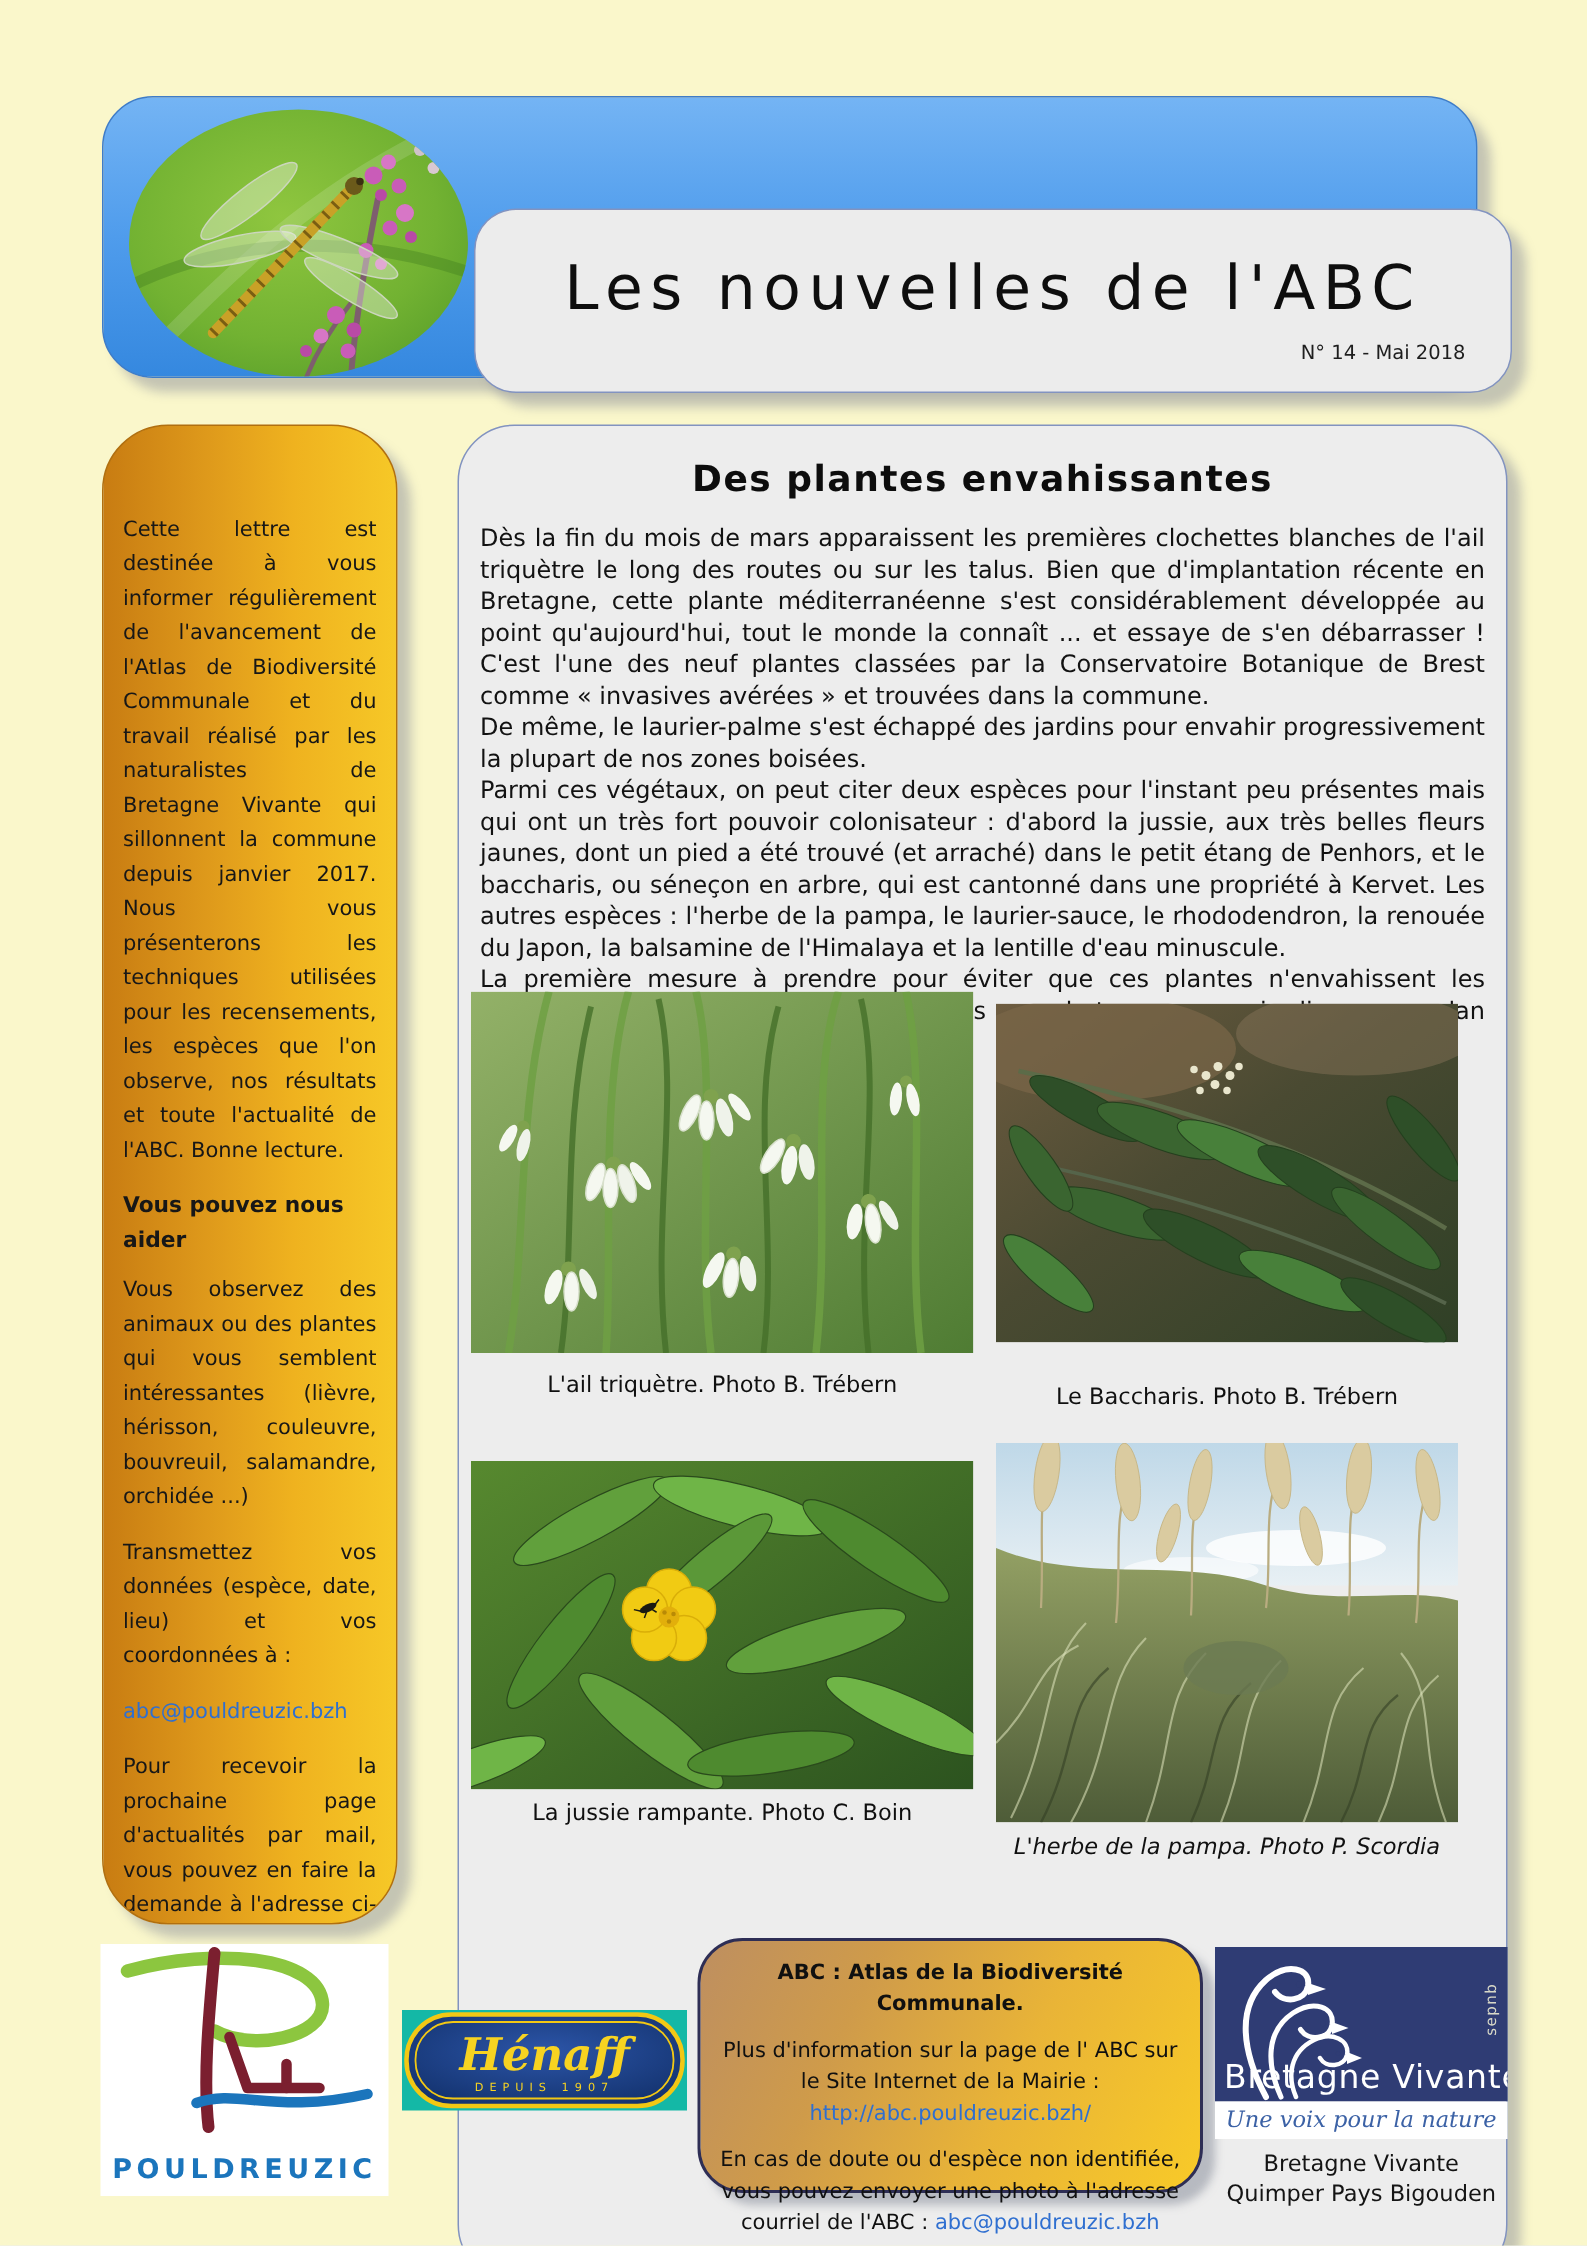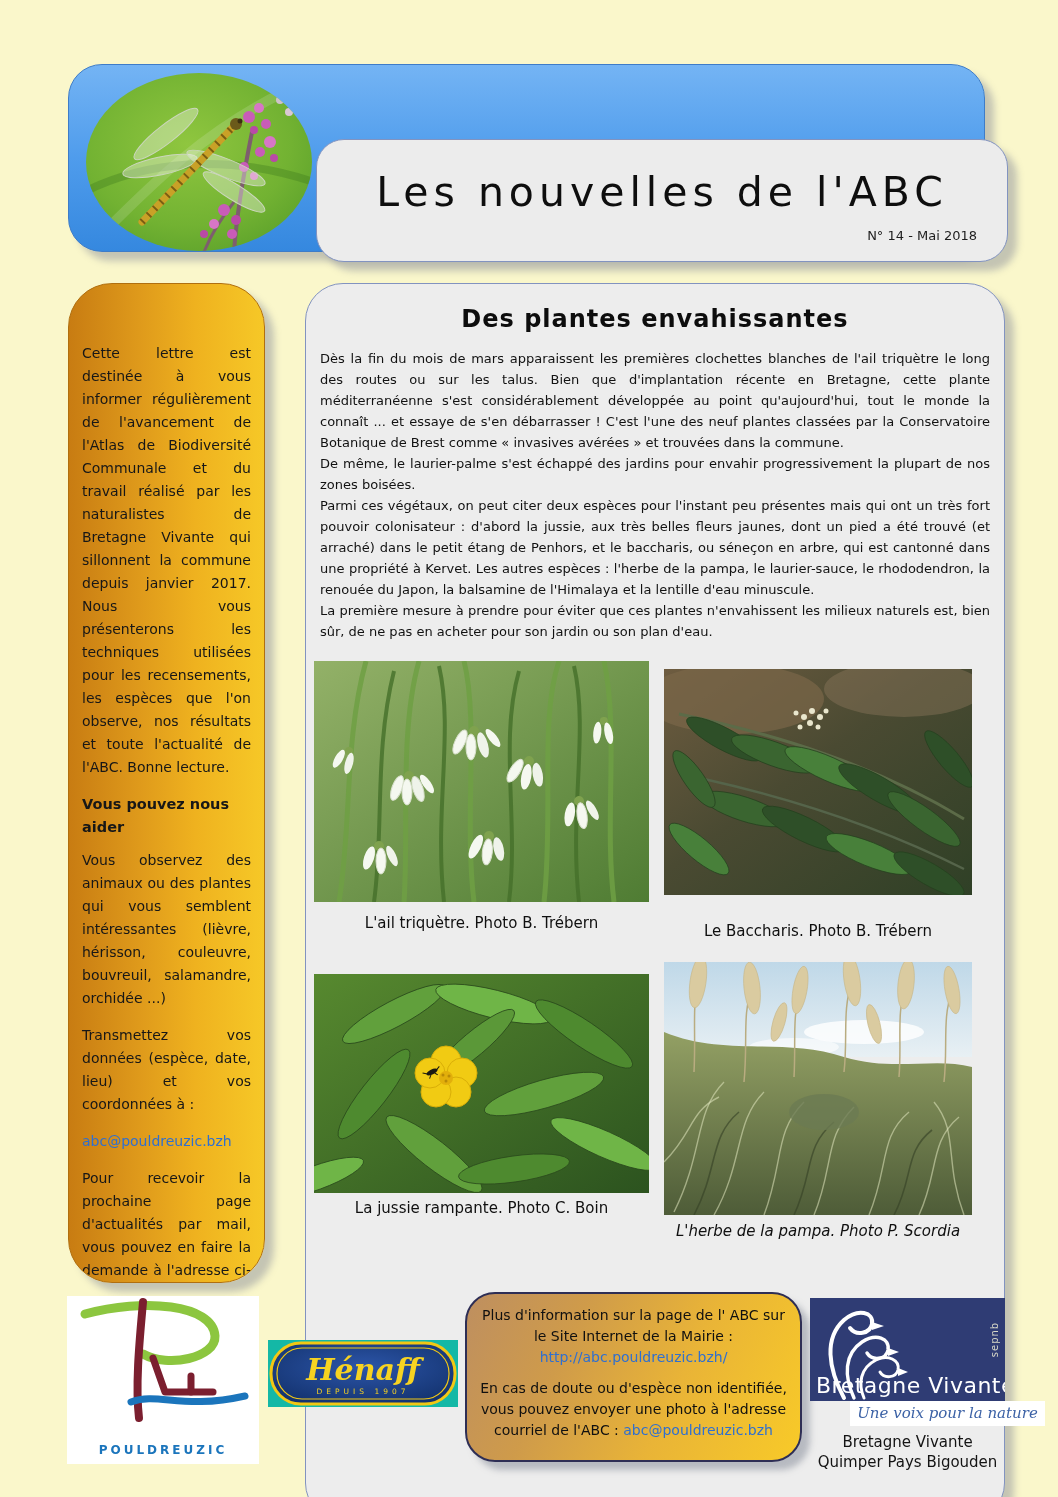--- a/index.html
+++ b/index.html
@@ -58,21 +58,21 @@
     position:absolute; left:305px; top:283px; width:700px; height:1238px;
     background:#EDEDED; border:1.5px solid #8293C0; border-radius:38px;
     box-shadow:9px 9px 7px rgba(130,135,150,0.45);
   }
   .article-title {
     margin-top:21px; text-align:center; font-weight:bold; font-size:24px; color:#0D0D0D;
     letter-spacing:1px;
   }
   .article-body {
     margin:15px 14px 4px 14px;
-    font-size:13px; line-height:21px; text-align:justify; color:#121212;
+    font-size:16px; line-height:21px; text-align:justify; color:#121212;
   }
   .article-body p { margin:0; }
   .photo { position:absolute; overflow:hidden; }
   .photo svg { display:block; width:100%; height:100%; }
   .photo-1 { left:8px;  top:377px; width:335px; height:241px; }
   .photo-2 { left:358px; top:385px; width:308px; height:226px; }
   .photo-3 { left:8px;  top:690px; width:335px; height:219px; }
   .photo-4 { left:358px; top:678px; width:308px; height:253px; }
   .caption { position:absolute; text-align:center; font-size:15px; color:#101010; }
   .caption-1 { left:8px;  top:630px; width:335px; }
@@ -80,21 +80,21 @@
   .caption-3 { left:8px;  top:915px; width:335px; }
   .caption-4 { left:358px; top:938px; width:308px;font-style:italic; }
 
   
   .logo-pouldreuzic {
     position:absolute; left:67px; top:1296px; width:192px; height:168px;
     background:#FFFFFF; text-align:center;
   }
   .pouldreuzic-label {
     position:absolute; left:0; bottom:7px; width:100%;
-    color:#1B75BC; font-weight:bold; font-size:12px; letter-spacing:3px;
+    color:#1B75BC; font-weight:bold; font-size:18px; letter-spacing:3px;
   }
   .logo-henaff {
     position:absolute; left:268px; top:1340px; width:190px; height:67px;
     background:#14b8a6;
   }
   .abc-box {
     position:absolute; left:465px; top:1292px; width:337px; height:170px;
     border-radius:30px; border:2px solid #2E2E55;
     background:linear-gradient(115deg,#BE8F60 0%, #CF9B4A 30%, #E9B437 62%, #F8CA28 100%);
     box-shadow:8px 8px 6px rgba(130,135,150,0.5);
@@ -111,21 +111,21 @@
     white-space:nowrap; letter-spacing:0.5px;
   }
   .bv-vertical {
     position:absolute; right:-7px; top:36px; color:#D9D9C8; font-size:10px;
     transform:rotate(-90deg); letter-spacing:1px;
   }
   .bv-slogan {
     position:absolute; left:810px; top:1401px; width:195px; height:25px;
     background:#FFFFFF; color:#3C62A6; font-style:italic;
     font-family:"DejaVu Serif", serif;
-    text-align:center; font-size:15px; line-height:24px;margin-left:40px;
+    text-align:center; font-size:15px; line-height:24px;
   }
   .bv-caption {
     position:absolute; left:800px; top:1432px; width:215px;
     text-align:center; font-size:15px; line-height:20px; color:#141414;
   }
 </style>
 </head>
 <body>
 
 <div class="page">
@@ -450,20 +450,21 @@
       </radialGradient>
         </defs>
       <rect x="3" y="3" width="184" height="61" rx="30" fill="url(#hnv)" stroke="#F2C814" stroke-width="3"></rect>
       <rect x="9" y="8" width="172" height="51" rx="25" fill="none" stroke="#F2C814" stroke-width="1.2"></rect>
       <text x="95" y="40" text-anchor="middle" font-family="DejaVu Serif, serif" font-weight="bold" font-style="italic" font-size="30" fill="#F7D321">Hénaff</text>
       <text x="95" y="54" text-anchor="middle" font-family="DejaVu Sans, sans-serif" font-size="7.5" letter-spacing="4" fill="#F7D321">DEPUIS 1907</text>
     </svg>
   </div>
 
   <div class="abc-box">
+    <p style="font-weight:bold;">ABC : Atlas de la Biodiversité Communale.</p>
     <p>
       <span>Plus d'information sur la page de l' ABC sur le Site Internet de la Mairie :</span><br>
       <a class="link">http://abc.pouldreuzic.bzh/</a>
     </p>
     <p>
       <span>En cas de doute ou d'espèce non identifiée, vous pouvez envoyer une photo à l'adresse courriel de l'ABC : </span><a class="link">abc@pouldreuzic.bzh</a>
     </p>
   </div>
 
   <div class="bv-logo">

